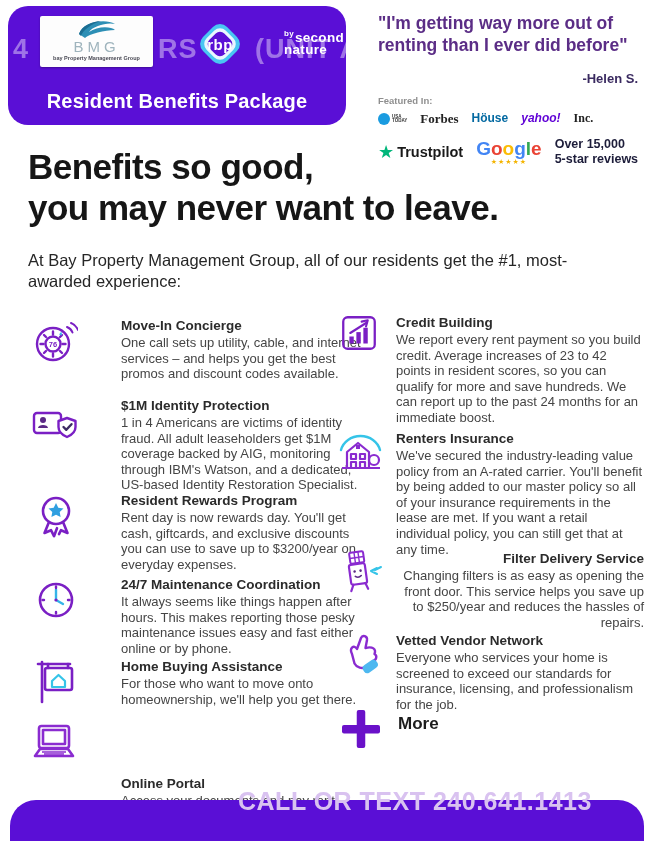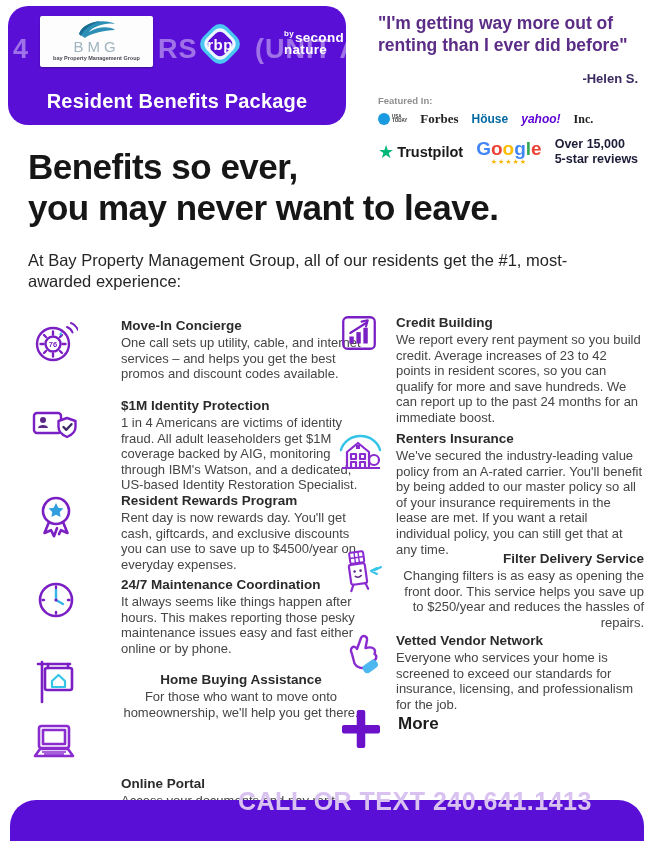--- a/index.html
+++ b/index.html
@@ -42,21 +42,21 @@
   .second-nature .by { font-size:8px; font-weight:700; vertical-align:super; margin-right:1px; }
   .header-title {
     position:absolute; left:0; right:0; top:84px; text-align:center;
     color:#ffffff; font-size:20px; font-weight:800; letter-spacing:.2px;
   }
   
   .testimonial { position:absolute; left:378px; top:12px; width:266px; }
   .quote { color:#5b2d86; font-size:17.5px; font-weight:700; line-height:22px; }
   .attribution { text-align:right; color:#3a2a60; font-size:13px; font-weight:700; margin-top:15px; padding-right:6px; }
   .featured-label { color:#8f8f8f; font-size:9.5px; font-weight:700; margin-top:9px; }
-  .logo-row { display:flex; align-items:center; gap:13px; margin-top:5px; }
+  .logo-row { display:flex; gap:13px; margin-top:5px; }
   .usatoday { display:flex; align-items:center; gap:2px; }
   .usatoday-dot { width:12px; height:12px; border-radius:50%; background:#1a9be0; }
   .usatoday-txt { font-size:4.5px; font-weight:800; color:#333; line-height:4.5px; }
   .forbes { font-family:"Liberation Serif", serif; font-weight:700; font-size:13px; color:#222; }
   .house { font-weight:800; font-size:12px; color:#0369a1; }
   .yahoo { font-weight:800; font-style:italic; font-size:12px; color:#5f01d6; }
   .inc { font-family:"Liberation Serif", serif; font-weight:700; font-size:12px; color:#222; }
   .review-row { display:flex; align-items:center; gap:13px; margin-top:10px; }
   .trustpilot { display:flex; align-items:center; gap:3px; }
   .tp-star { color:#00b67a; font-size:18px; line-height:18px; }
@@ -161,21 +161,21 @@
         <div class="g-stars">★★★★★</div>
       </div>
       <div class="reviews">
         <div>Over 15,000</div>
         <div>5-star reviews</div>
       </div>
     </div>
   </div>
 
   <div class="headline">
-    <div>Benefits so ever,</div>
+    <div>Benefits so good,</div>
     <div>you may never want to leave.</div>
   </div>
   <div class="subtext">At Bay Property Management Group, all of our residents get the #1, most-awarded experience:</div>
 
   <div class="benefit" style="left:28px; top:315px; width:305px;">
     <svg class="b-icon" style="left:2px; top:2px;" viewBox="0 0 48 48">
       <g fill="none" stroke="#7a1fc4" stroke-width="2.4" stroke-linecap="round">
         <circle cx="23" cy="27" r="16"></circle>
         <circle cx="23" cy="27" r="7.5"></circle>
         <path d="M23,14.5 v3 M23,36.5 v3 M10.5,27 h3 M32.5,27 h3 M14,18 l2,2 M30,34 l2,2 M14,36 l2,-2 M30,20 l2,-2"></path>
@@ -208,21 +208,21 @@
 
   <div class="benefit" style="left:28px; top:490px; width:305px;">
     <svg class="b-icon" style="left:4px; top:2px;" viewBox="0 0 48 48">
       <circle cx="24" cy="19" r="13" fill="none" stroke="#7a1fc4" stroke-width="2.6"></circle>
       <path d="M24,11 l2.3,4.7 l5.2,0.7 l-3.8,3.6 l0.9,5.1 l-4.6,-2.4 l-4.6,2.4 l0.9,-5.1 l-3.8,-3.6 l5.2,-0.7 z" fill="#2f9fe0"></path>
       <path d="M17,30 l-4.5,11 l6.5,-2.8 l3,6 l3,-8" fill="none" stroke="#7a1fc4" stroke-width="2.6" stroke-linejoin="round" stroke-linecap="round"></path>
       <path d="M31,30 l4.5,11 l-6.5,-2.8 l-2,4" fill="none" stroke="#7a1fc4" stroke-width="2.6" stroke-linejoin="round" stroke-linecap="round"></path>
     </svg>
     <div class="b-text-l" style="top:3px;">
       <div class="b-title">Resident Rewards Program</div>
-      <div class="b-desc">Rent day is now rewards day. You'll get cash, giftcards, and exclusive discounts you can use to save up to $4500/year on everyday expenses.</div>
+      <div class="b-desc">Rent day is now rewards day. You'll get cash, giftcards, and exclusive discounts you can use to save up to $3200/year on everyday expenses.</div>
     </div>
   </div>
 
   <div class="benefit" style="left:28px; top:574px; width:305px;">
     <svg class="b-icon" style="left:4px; top:2px;" viewBox="0 0 48 48">
       <circle cx="24" cy="24" r="16" fill="none" stroke="#7a1fc4" stroke-width="2.6"></circle>
       <path d="M24,24 L24,13.5 M24,24 L31,28" fill="none" stroke="#35b4e8" stroke-width="2.4" stroke-linecap="round"></path>
       <circle cx="24" cy="24" r="1.6" fill="#7a1fc4"></circle>
       <path d="M24,10.5 v1.5 M24,36 v1.5 M10.5,24 h1.5 M36,24 h1.5" stroke="#7a1fc4" stroke-width="2.4" stroke-linecap="round"></path>
     </svg>
@@ -235,21 +235,21 @@
   <div class="benefit" style="left:28px; top:656px; width:305px;">
     <svg class="b-icon" style="left:4px; top:0px;" viewBox="0 0 48 48">
       <g fill="none" stroke="#7a1fc4" stroke-width="2.6" stroke-linecap="round" stroke-linejoin="round">
         <path d="M10,6 v40"></path>
         <path d="M6,8 h32"></path>
         <path d="M16,8 v4 M36,8 v4"></path>
         <rect x="13" y="12" width="27" height="22" rx="2"></rect>
       </g>
       <path d="M20,25 l6.5,-6 l6.5,6 v6 h-13 z" fill="none" stroke="#35c4e8" stroke-width="2.2" stroke-linejoin="round"></path>
     </svg>
-    <div class="b-text-l" style="top:16px;text-align:center;">
+    <div class="b-text-l" style="top:3px;">
       <div class="b-title">Home Buying Assistance</div>
       <div class="b-desc">For those who want to move onto homeownership, we'll help you get there.</div>
     </div>
   </div>
 
   <div class="benefit" style="left:28px; top:716px; width:305px;">
     <svg class="b-icon" style="left:2px; top:2px;" viewBox="0 0 48 48">
       <g fill="none" stroke="#8a2bd0" stroke-width="2.6" stroke-linejoin="round">
         <rect x="9" y="8" width="30" height="22" rx="2.5"></rect>
         <rect x="13" y="12" width="22" height="14"></rect>

